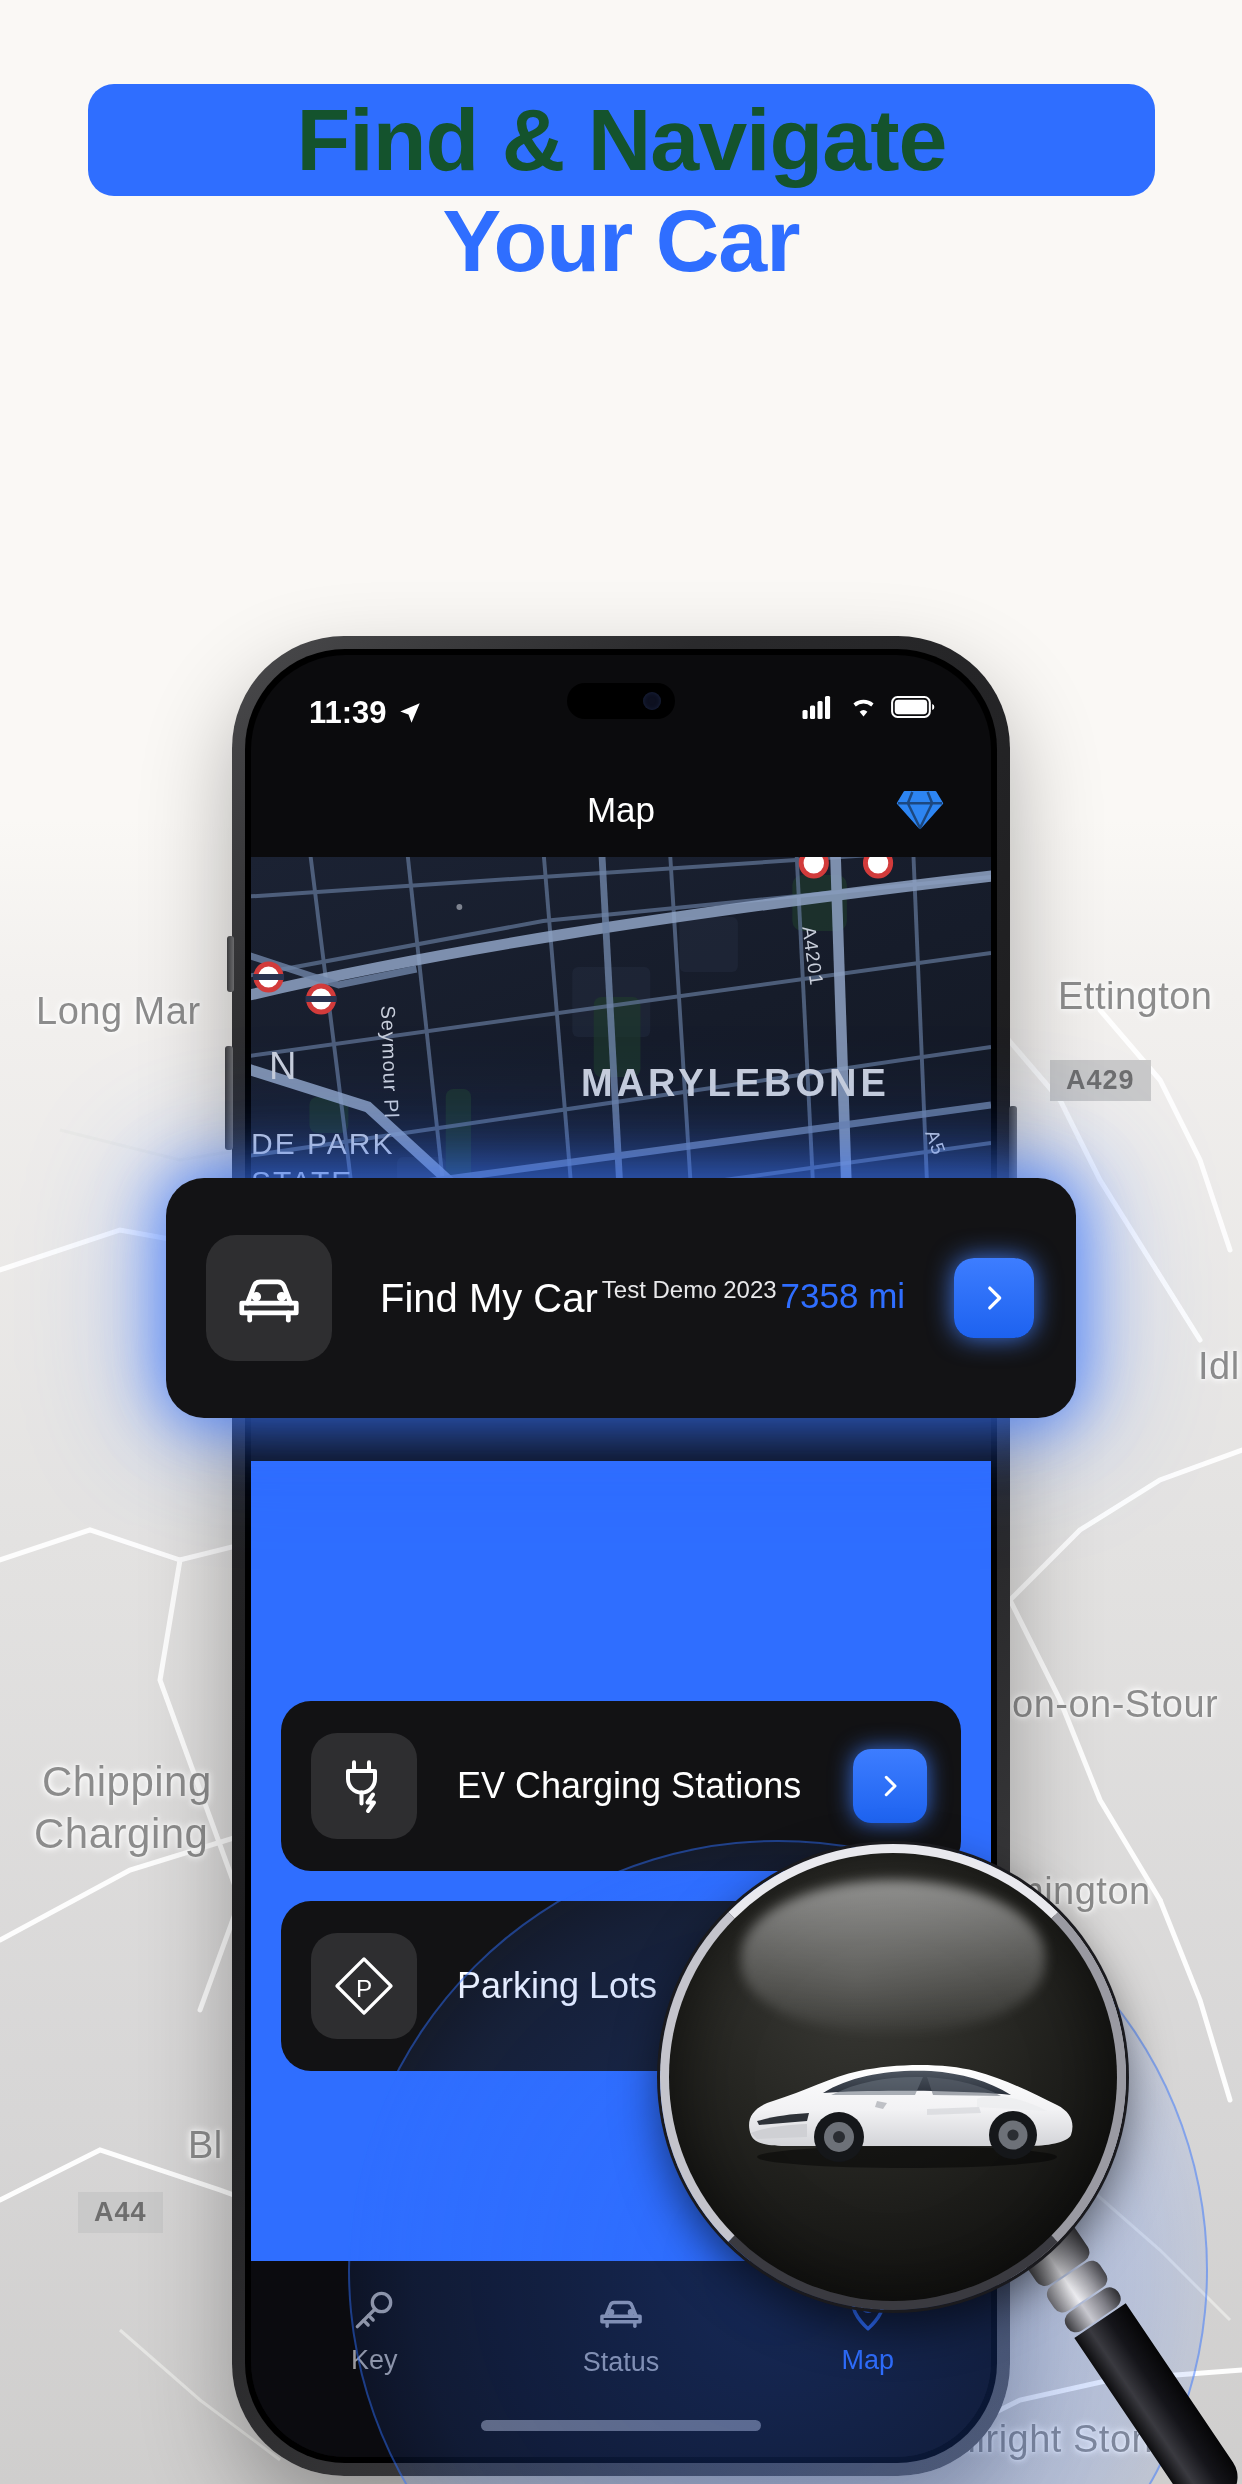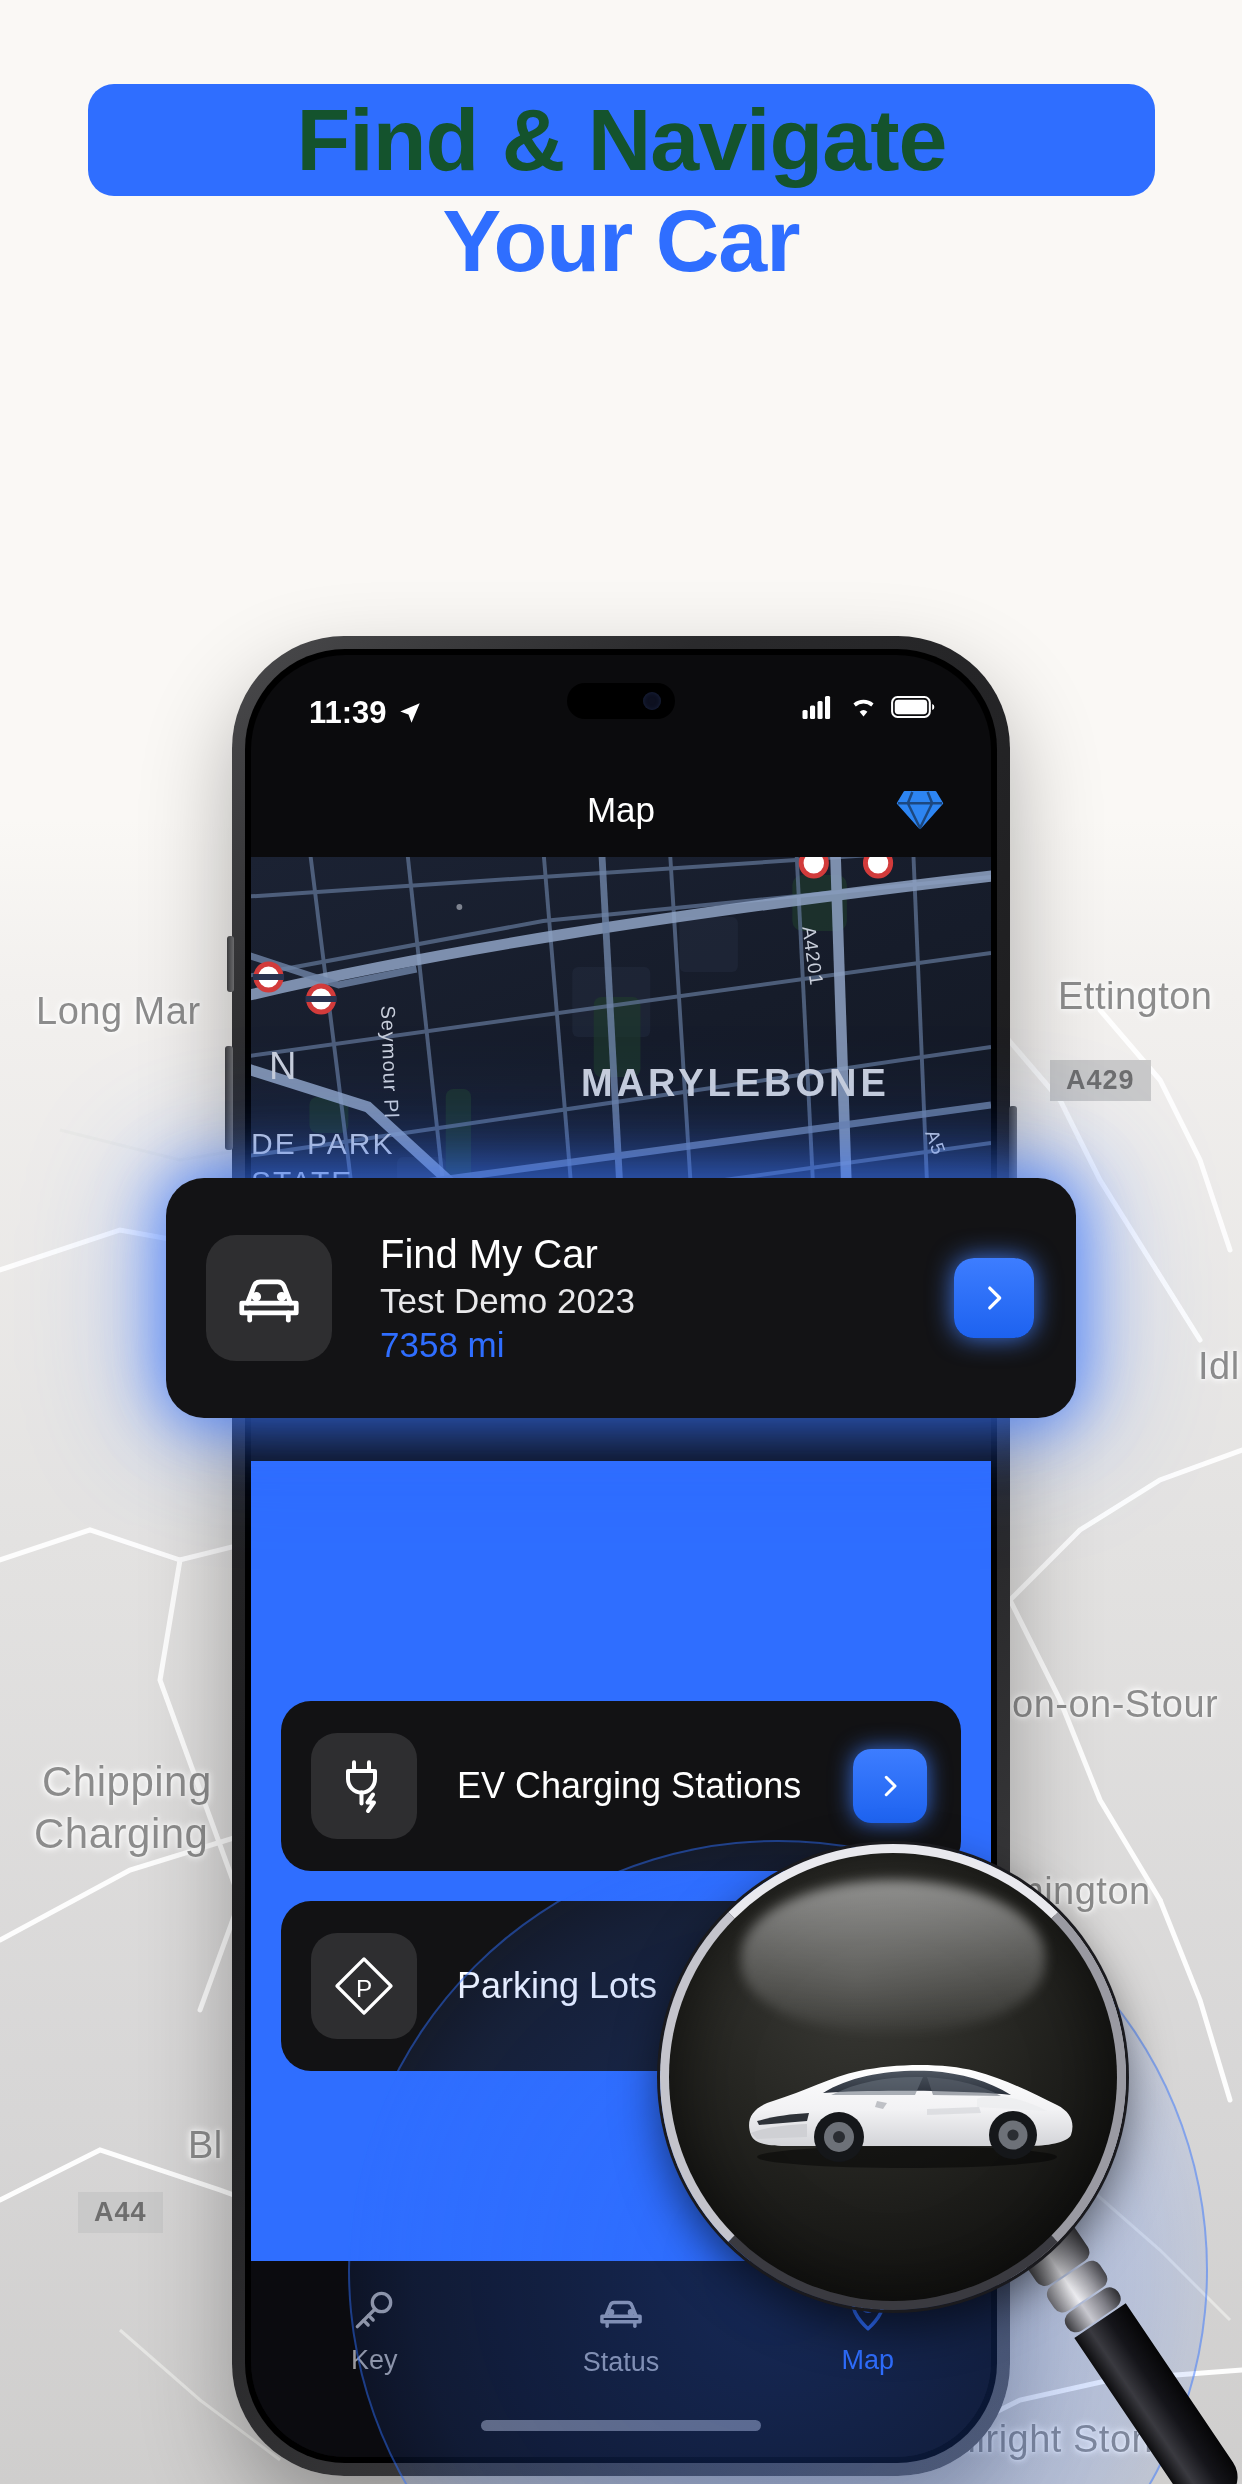--- a/index.html
+++ b/index.html
@@ -158,23 +158,23 @@
     border-radius:38px;
     z-index:30;
     display:flex; align-items:center;
     padding:0 40px;
     box-shadow:0 0 60px 6px rgba(60,120,255,.75), 0 0 120px 20px rgba(50,110,255,.35);
   }
   #find-icon-box {
     width:126px; height:126px; background:#2e2e30; border-radius:30px;
     display:flex; align-items:center; justify-content:center; flex:none;
   }
-  #find-text { margin-left:48px; display:flex; flex-direction:column; gap:4px; }
+  #find-text { margin-left:48px; display:flex; flex-direction:row; gap:4px; }
   #find-title { color:#fff; font-size:40px; font-weight:400; }
-  #find-sub { color:#e8e8ea; font-size:35px; font-weight:300; }
+  #find-sub { color:#e8e8ea; font-size:24px; font-weight:300; }
   #find-miles { color:#2f6eff; font-size:35px; font-weight:500; }
   #find-chevron {
     position:absolute; right:42px;
     width:80px; height:80px; border-radius:20px;
     background:linear-gradient(180deg,#3d7dff,#1d62f0);
     display:flex; align-items:center; justify-content:center;
     box-shadow:0 0 26px rgba(70,130,255,.9);
   }
 
   

